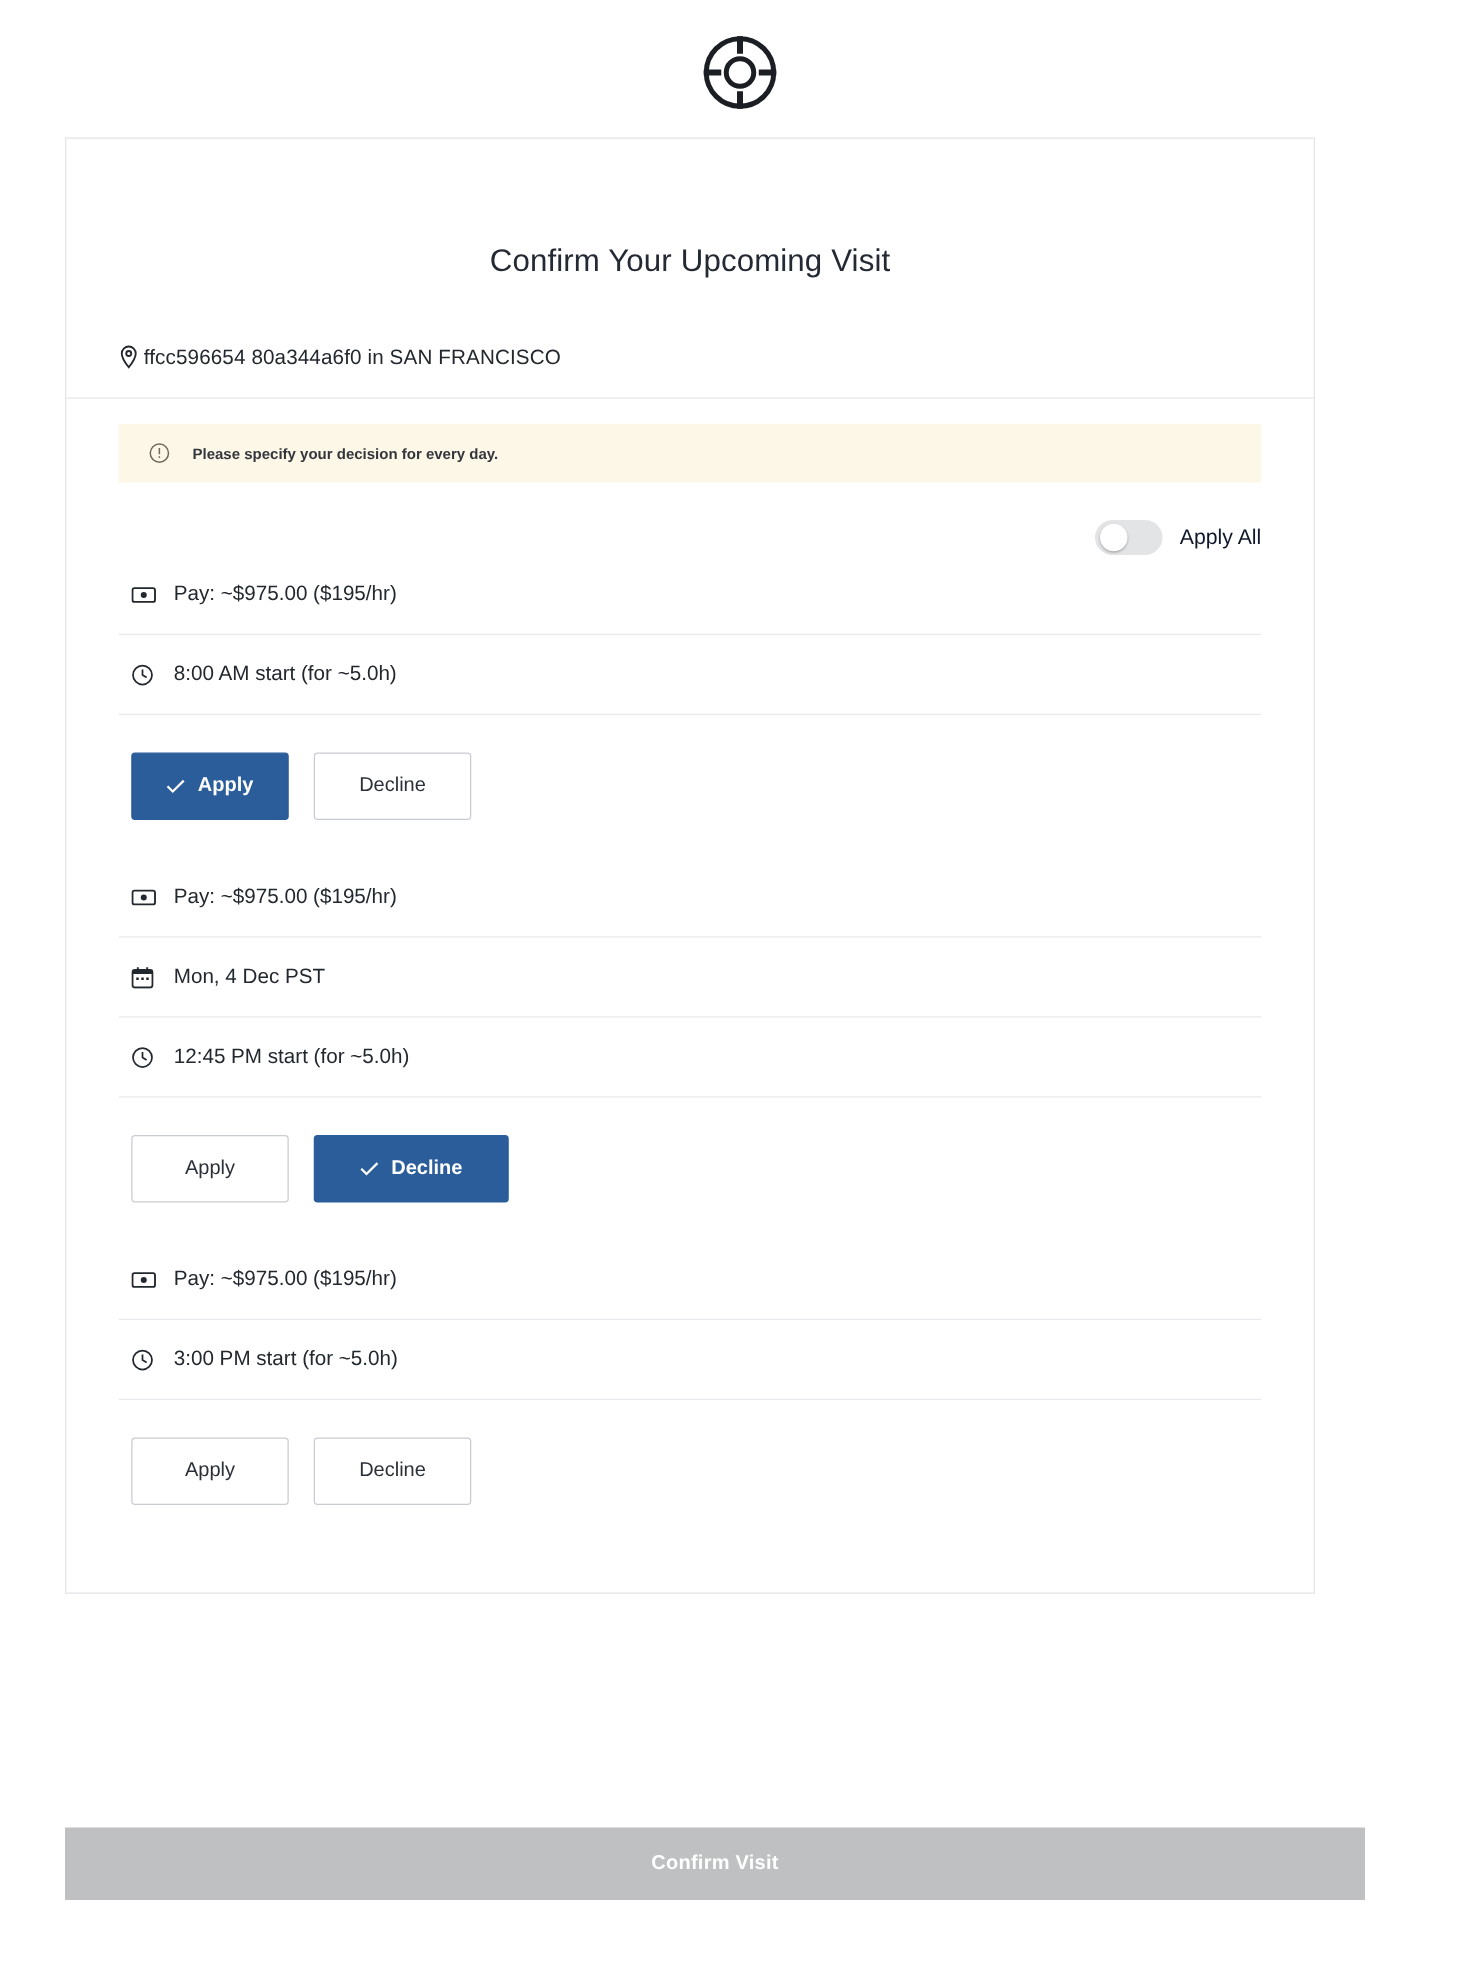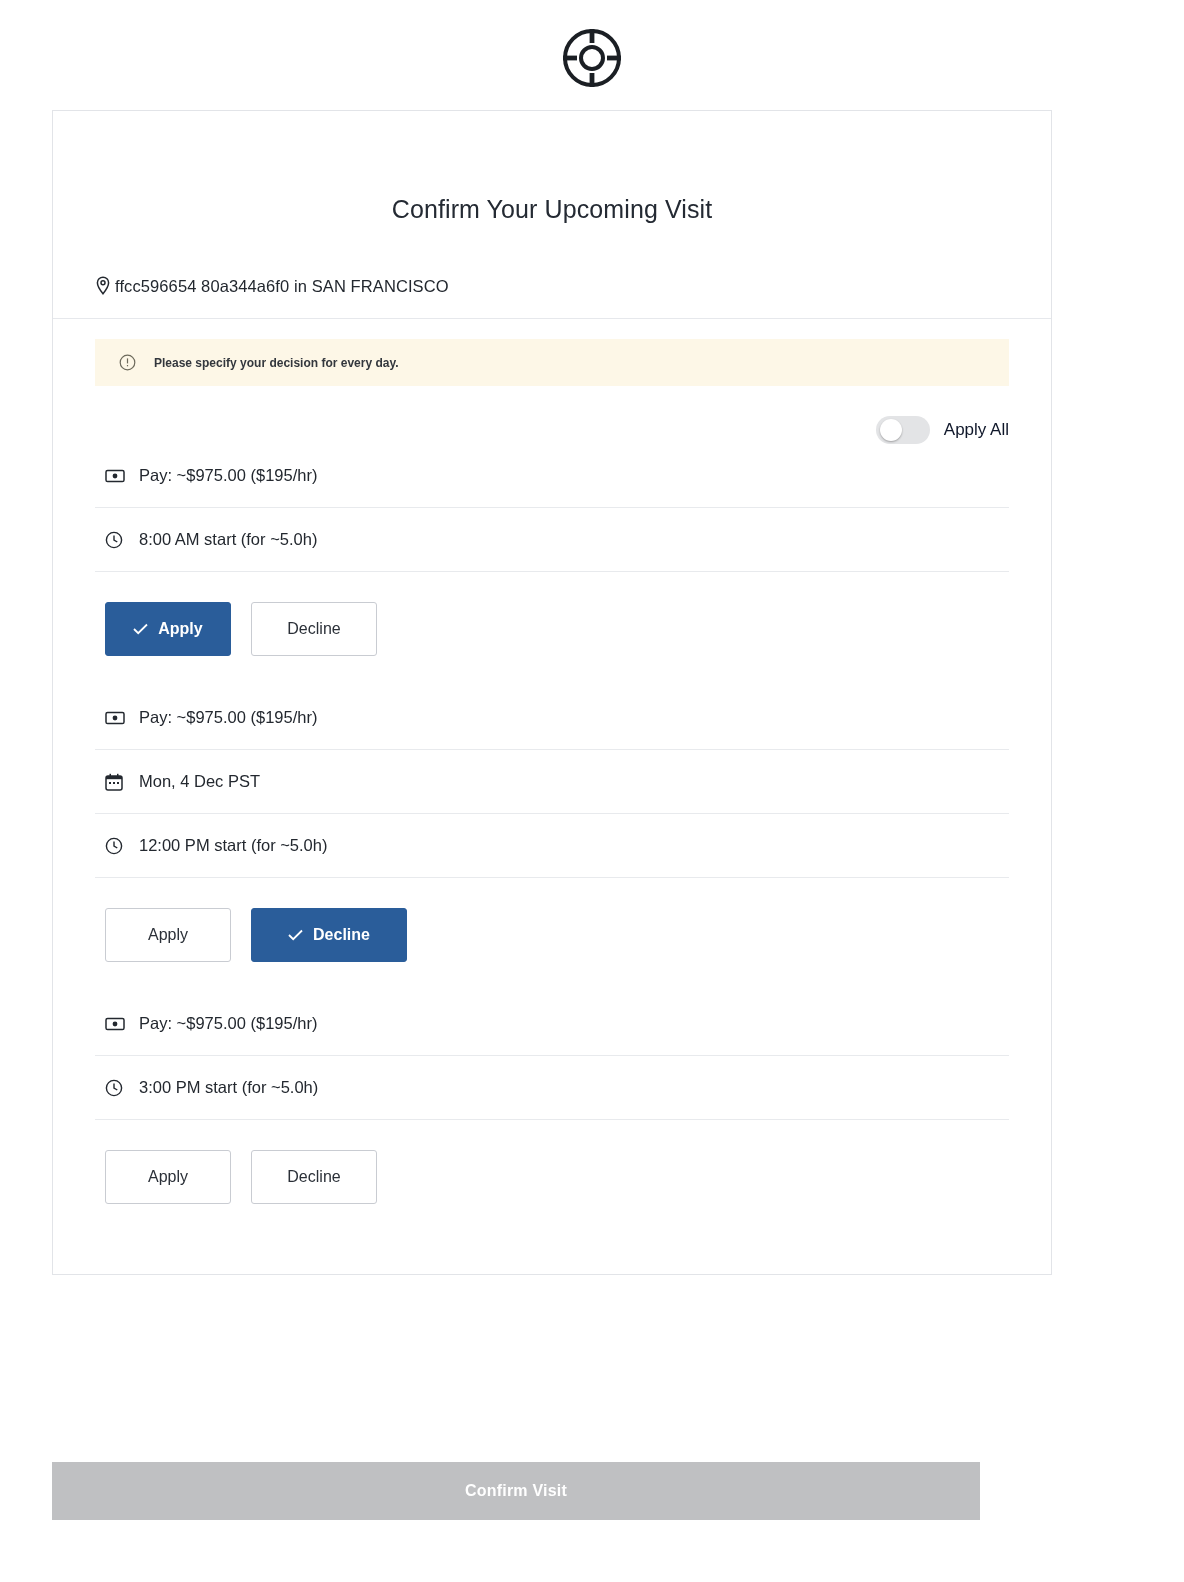--- a/index.html
+++ b/index.html
@@ -166,21 +166,21 @@
   }
   .btn .check { display: none; }
   .btn.selected .check { display: inline-flex; }
   .btn.wide { min-width: 156px; }
 
   
   .confirm-btn {
     position: absolute;
     left: 52px;
     top: 1462px;
-    width: 928px;
+    width: 1040px;
     height: 58px;
     background: #bfc0c2;
     color: #ffffff;
     border: none;
     font-size: 16px;
     font-weight: bold;
     letter-spacing: 0.2px;
     cursor: default;
     font-family: "Liberation Sans", sans-serif;
   }
@@ -292,21 +292,21 @@
       </span>
       <span class="info-text">Mon, 4 Dec PST</span>
     </div>
     <div class="info-row">
       <span class="ico">
         <svg width="18" height="18" viewBox="0 0 18 18">
           <circle cx="9" cy="9" r="7.6" fill="none" stroke="#23282f" stroke-width="1.4"></circle>
           <path d="M9 4.6V9l3.3 2" fill="none" stroke="#23282f" stroke-width="1.4"></path>
         </svg>
       </span>
-      <span class="info-text">12:00 PM start (for ~5.0h)</span>
+      <span class="info-text">12:45 PM start (for ~5.0h)</span>
     </div>
     <div class="btn-row">
       <button class="btn">
 
         <span>Apply</span>
       </button>
       <button class="btn selected wide">
         <span class="check">
           <svg width="15" height="12" viewBox="0 0 15 12">
               <path d="M1 6l4.2 4.2L14 1.5" fill="none" stroke="#ffffff" stroke-width="1.8"></path>

